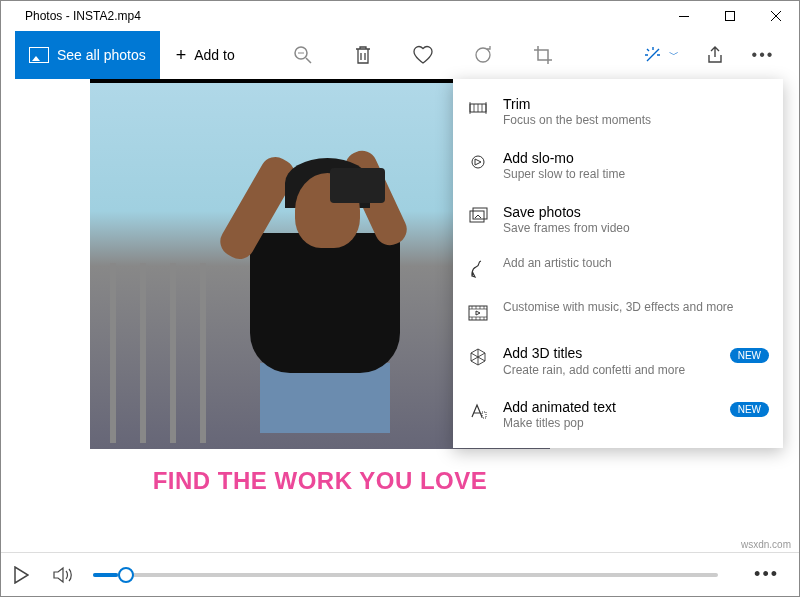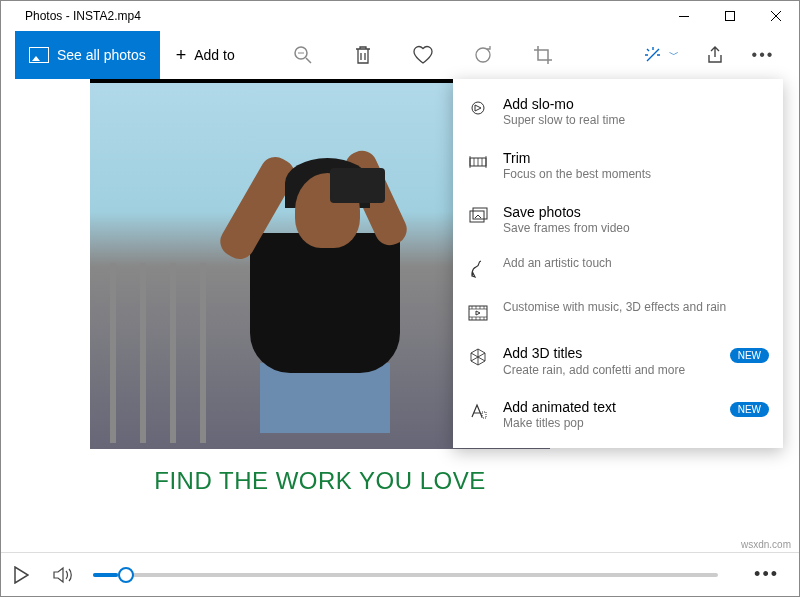--- a/index.html
+++ b/index.html
@@ -25,21 +25,21 @@
     .person { position: absolute; top: 30px; left: 120px; width: 240px; height: 300px; }
     .person .body { position: absolute; top: 120px; left: 40px; width: 150px; height: 140px; background: #111; border-radius: 10px 10px 40px 40px; }
     .person .arm1 { position: absolute; top: 40px; left: 30px; width: 35px; height: 110px; background: #8a5a3a; transform: rotate(30deg); border-radius: 15px; }
     .person .arm2 { position: absolute; top: 35px; left: 150px; width: 32px; height: 100px; background: #8a5a3a; transform: rotate(-25deg); border-radius: 15px; }
     .person .head { position: absolute; top: 60px; left: 85px; width: 65px; height: 75px; background: #8a5a3a; border-radius: 50% 50% 40% 40%; }
     .person .hair { position: absolute; top: 45px; left: 75px; width: 85px; height: 50px; background: #1a1a1a; border-radius: 50% 50% 0 0; }
     .person .cam { position: absolute; top: 55px; left: 120px; width: 55px; height: 35px; background: #222; border-radius: 4px; }
     .person .jeans { position: absolute; top: 250px; left: 50px; width: 130px; height: 70px; background: #6b8caf; }
     .rails { position: absolute; top: 180px; left: 0; width: 150px; height: 180px; }
     .rails::before { content: ""; position: absolute; top: 0; left: 20px; width: 6px; height: 180px; background: #888; box-shadow: 30px 0 #888, 60px 0 #888, 90px 0 #888; }
-    .video-caption { text-align: center; font-size: 24px; font-weight: 400; color: #15803d; padding: 18px 0; letter-spacing: 0.5px; font-family: Arial, sans-serif; }
+    .video-caption { text-align: center; font-size: 24px; font-weight: 700; color: #ec4899; padding: 18px 0; letter-spacing: 0.5px; font-family: Arial, sans-serif; }
 
     .dropdown { position: absolute; top: 0; right: 16px; width: 330px; background: #fff; box-shadow: 0 4px 16px rgba(0,0,0,0.25); padding: 6px 0; z-index: 10; }
     .dd-item { display: flex; align-items: flex-start; padding: 10px 14px; gap: 14px; position: relative; }
     .dd-icon { width: 22px; height: 22px; display: flex; align-items: center; justify-content: center; color: #333; flex-shrink: 0; margin-top: 2px; }
     .dd-text { flex: 1; }
     .dd-title { font-size: 14px; color: #000; line-height: 1.3; }
     .dd-desc { font-size: 12px; color: #777; line-height: 1.3; }
     .badge-new { position: absolute; right: 14px; top: 14px; background: #0078d4; color: #fff; font-size: 10px; padding: 2px 8px; border-radius: 9px; font-weight: 500; }
 
     .playbar { position: absolute; bottom: 0; left: 0; right: 0; height: 44px; border-top: 1px solid #ddd; display: flex; align-items: center; padding: 0 12px; gap: 16px; background: #fff;}
@@ -146,39 +146,39 @@
         <div class="cam"></div>
       </div>
     </div>
     <div class="video-caption">FIND THE WORK YOU LOVE</div>
   </div>
 
   <div class="dropdown">
     <div class="dd-item">
       <div class="dd-icon">
           <svg width="20" height="16" viewBox="0 0 20 16">
+            <rect x="2" y="4" width="16" height="8" fill="none" stroke="#333"></rect>
+            <path d="M2 2 V14 M18 2 V14 M6 4 V12 M10 4 V12 M14 4 V12" stroke="#333" stroke-width="0.8"></path>
+          </svg>
+        </div>
+      <div class="dd-text">
+          <div class="dd-title">Trim</div>
+          <div class="dd-desc">Focus on the best moments</div>
+        </div>
+    </div>
+    <div class="dd-item">
+      <div class="dd-icon">
+          <svg width="20" height="16" viewBox="0 0 20 16">
             <circle cx="10" cy="8" r="6" fill="none" stroke="#333"></circle>
             <path d="M7 5 V11 L13 8 Z" fill="none" stroke="#333"></path>
           </svg>
         </div>
       <div class="dd-text">
           <div class="dd-title">Add slo-mo</div>
           <div class="dd-desc">Super slow to real time</div>
-        </div>
-    </div>
-    <div class="dd-item">
-      <div class="dd-icon">
-          <svg width="20" height="16" viewBox="0 0 20 16">
-            <rect x="2" y="4" width="16" height="8" fill="none" stroke="#333"></rect>
-            <path d="M2 2 V14 M18 2 V14 M6 4 V12 M10 4 V12 M14 4 V12" stroke="#333" stroke-width="0.8"></path>
-          </svg>
-        </div>
-      <div class="dd-text">
-          <div class="dd-title">Trim</div>
-          <div class="dd-desc">Focus on the best moments</div>
         </div>
     </div>
     <div class="dd-item">
       <div class="dd-icon">
           <svg width="20" height="18" viewBox="0 0 20 18">
             <rect x="2" y="4" width="14" height="11" fill="none" stroke="#333"></rect>
             <rect x="5" y="1" width="14" height="11" fill="none" stroke="#333"></rect>
             <path d="M7 11 L10 8 L13 11" fill="none" stroke="#333"></path>
           </svg>
         </div>
@@ -199,21 +199,21 @@
     </div>
     <div class="dd-item">
       <div class="dd-icon">
           <svg width="20" height="16" viewBox="0 0 20 16">
             <rect x="1" y="1" width="18" height="14" fill="none" stroke="#333"></rect>
             <path d="M1 4 H19 M1 12 H19 M4 1 V4 M8 1 V4 M12 1 V4 M16 1 V4 M4 12 V15 M8 12 V15 M12 12 V15 M16 12 V15" stroke="#333" stroke-width="0.7"></path>
             <path d="M8 6 V10 L12 8 Z" fill="none" stroke="#333"></path>
           </svg>
         </div>
       <div class="dd-text">
-          <div class="dd-desc">Customise with music, 3D effects and rain</div>
+          <div class="dd-desc">Customise with music, 3D effects and more</div>
         </div>
     </div>
     <div class="dd-item">
       <div class="dd-icon">
           <svg width="20" height="20" viewBox="0 0 20 20">
             <path d="M10 2 L17 6 L17 14 L10 18 L3 14 L3 6 Z M10 2 V18 M3 6 L17 14 M17 6 L3 14" fill="none" stroke="#333" stroke-width="0.9"></path>
           </svg>
         </div>
       <div class="dd-text">
           <div class="dd-title">Add 3D titles</div>

